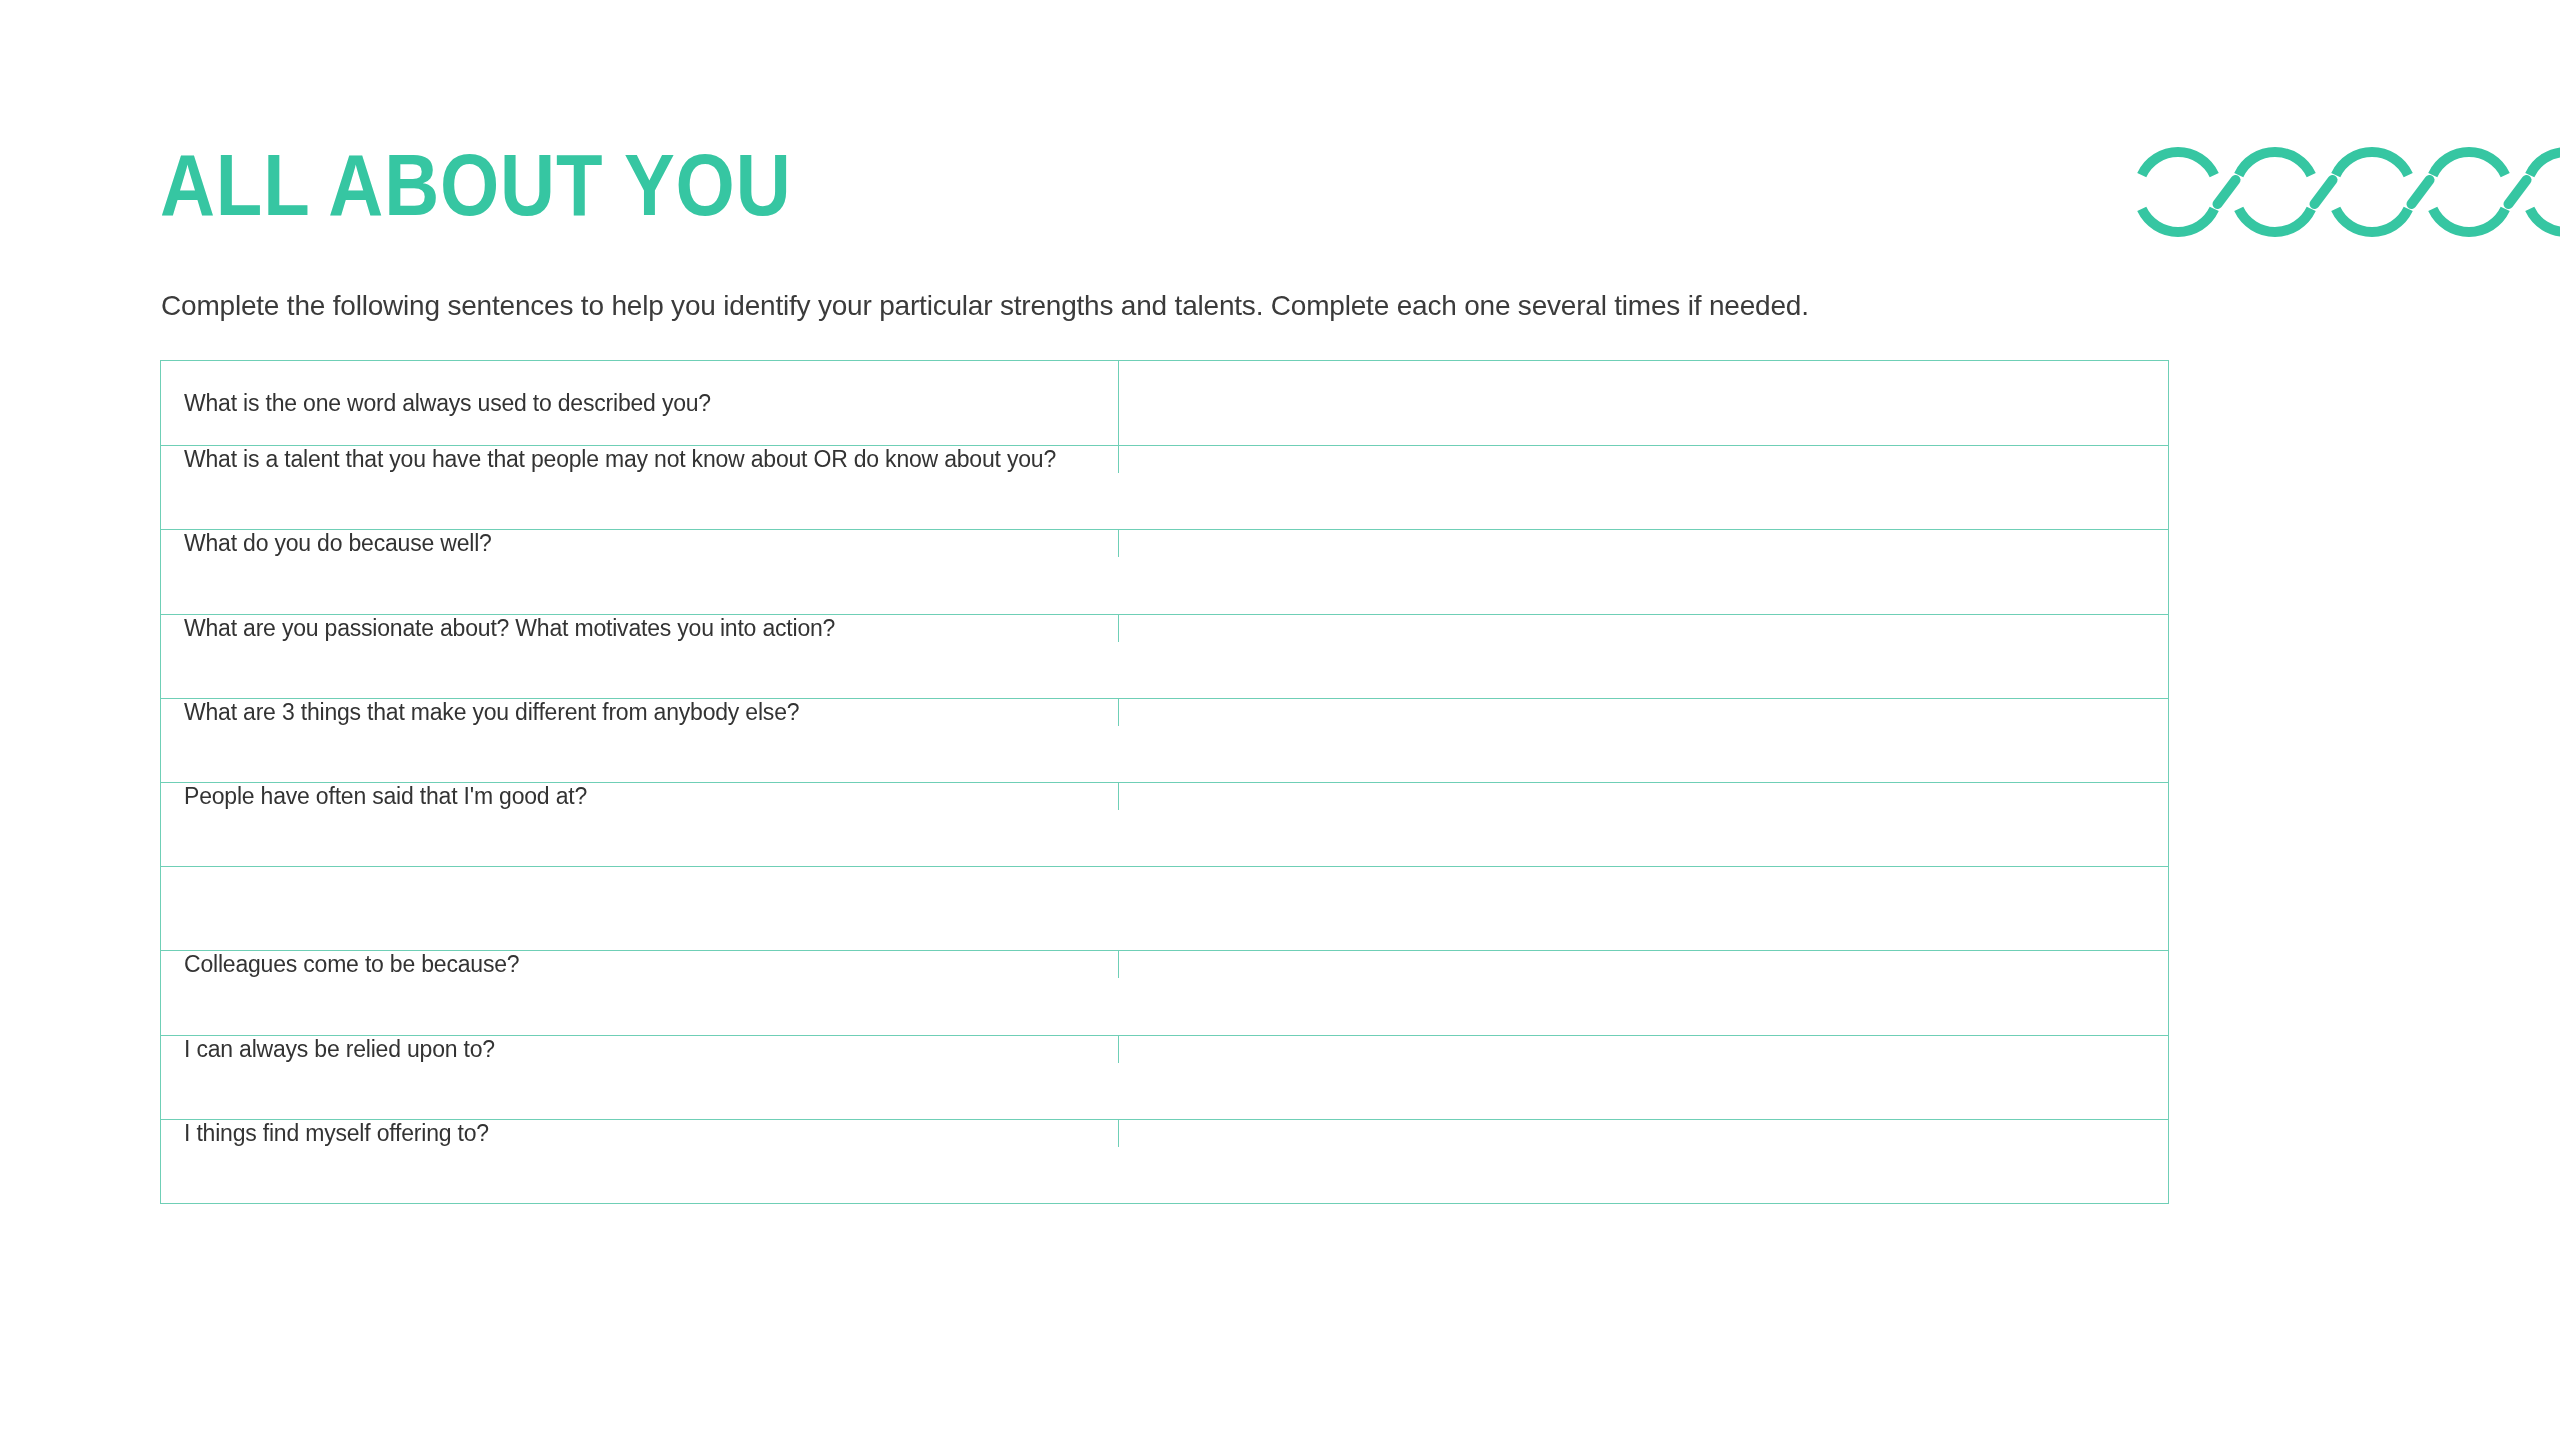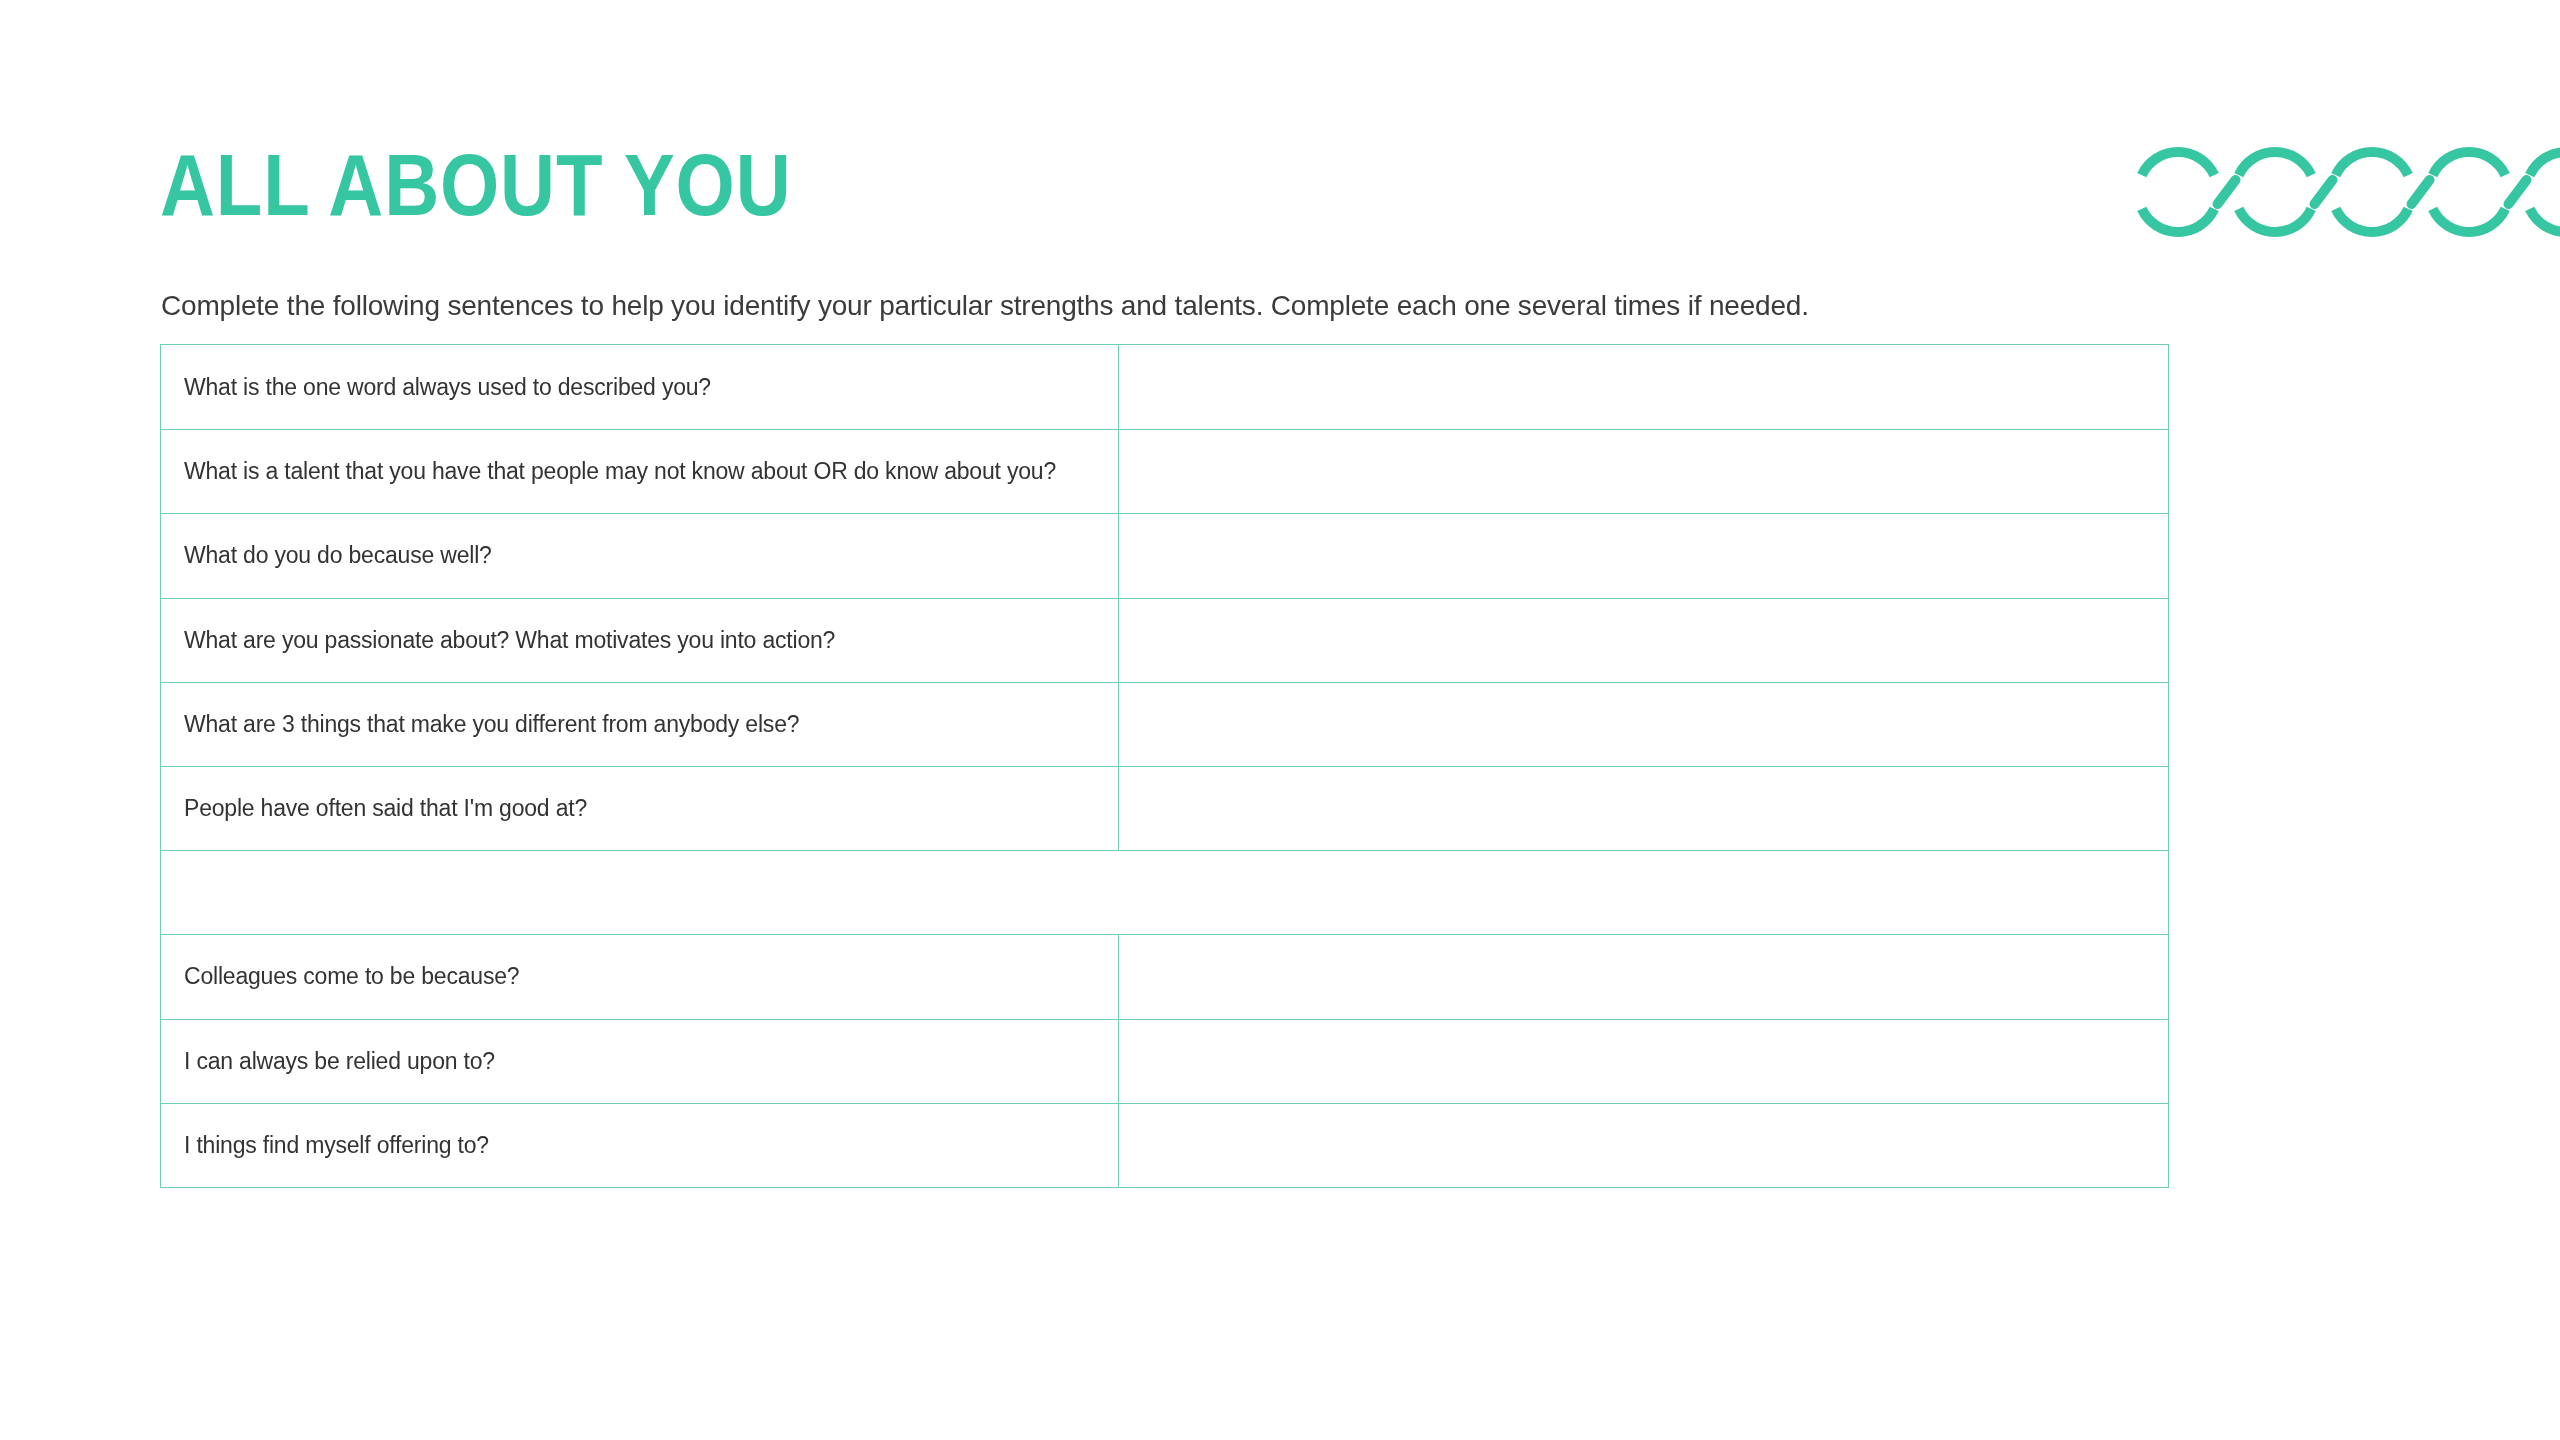--- a/index.html
+++ b/index.html
@@ -40,31 +40,32 @@
     color:var(--text);
     white-space:nowrap;
   }
   .rings{
     position:absolute;
     left:2133px;top:147px;
     width:480px;height:90px;
   }
   .qtable{
     position:absolute;
-    left:160px;top:344px;
+    left:160px;top:360px;
     width:2009px;
     border:1px solid var(--border);
     background:var(--bg);
   }
   .row{
     display:flex;
     height:84.2px;
   }
   .row + .row{
     border-top:1px solid var(--border);
+    flex-direction:column;
   }
   .cell{
     display:flex;
     align-items:center;
   }
   .cell.q{
     width:958px;
     padding-left:23px;
     padding-right:12px;
     border-right:1px solid var(--border);

